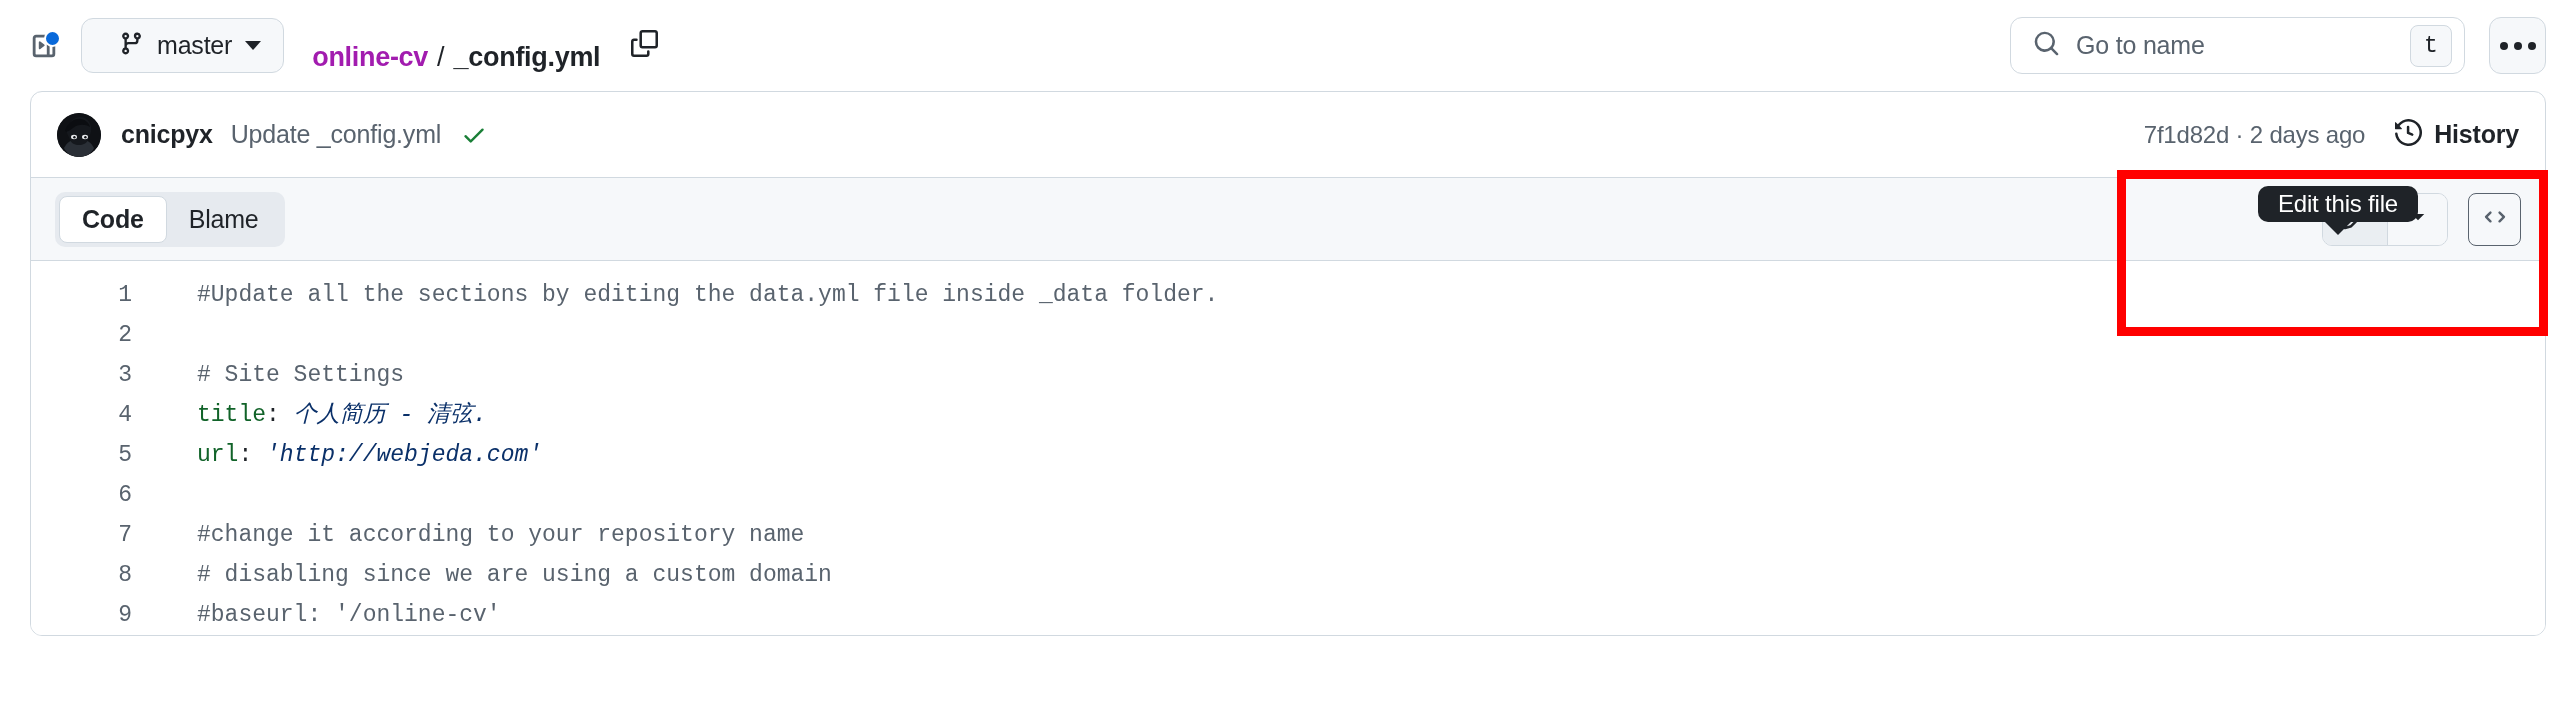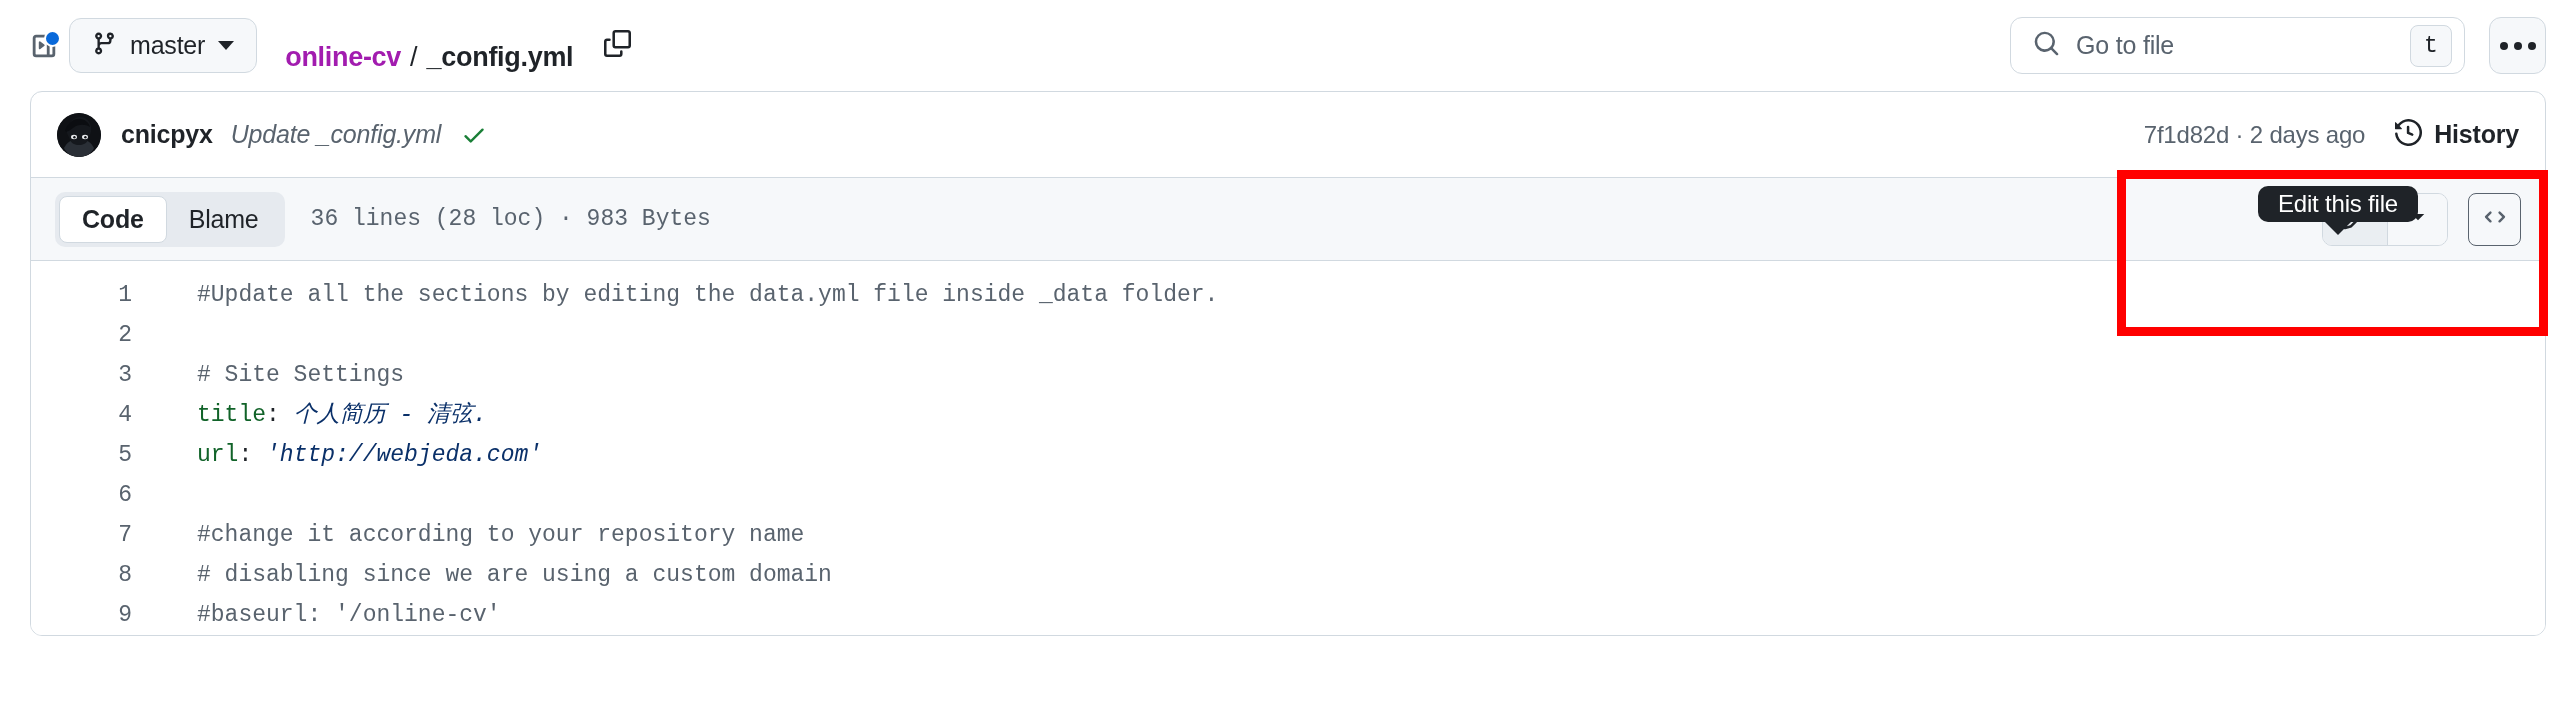--- a/index.html
+++ b/index.html
@@ -35,24 +35,25 @@
   .notif-dot {
     position: absolute;
     width: 17px; height: 17px;
     border-radius: 50%;
     background: #0969da;
     top: 10px; right: 8px;
     border: 2px solid #ffffff;
   }
 
   .branch-btn {
+    margin-left: 12px;
     height: 55px;
     display: flex; align-items: center;
     gap: 13px;
-    padding: 0 22px 0 22px;
+    padding: 0 22px 0 37px;
     border: 1px solid #d1d9e0;
     border-radius: 12px;
     background: #f6f8fa;
     cursor: pointer;
     flex: 0 0 auto;
   }
   .branch-name {
     font-size: 25px;
     color: #1f2328;
     font-weight: 400;
@@ -168,21 +169,20 @@
     color: #1f2328;
     cursor: pointer;
     letter-spacing: -0.2px;
   }
   .commit-msg {
     margin-left: 18px;
     font-size: 25px;
     color: #59636e;
     cursor: pointer;
     letter-spacing: -0.2px;
-    font-style: italic;
   }
   .check {
     margin-left: 20px;
     color: #1a7f37;
     display: flex; align-items: center;
   }
   .commit-spacer { flex: 1 1 auto; }
   .commit-sha {
     font-size: 24px;
     color: #59636e;
@@ -400,21 +400,21 @@
   </div>
 
   <div class="header-spacer"></div>
 
   <div class="gotofile">
     <span>
       <svg width="27" height="27" viewBox="0 0 16 16" fill="#59636e" aria-hidden="true">
         <path d="M10.68 11.74a6 6 0 0 1-7.922-8.982 6 6 0 0 1 8.982 7.922l3.04 3.04a.749.749 0 0 1-.326 1.275.749.749 0 0 1-.734-.215ZM11.5 7a4.499 4.499 0 1 0-8.997 0A4.499 4.499 0 0 0 11.5 7Z"></path>
       </svg>
     </span>
-    <span class="ph">Go to file</span>
+    <span class="ph">Go to name</span>
     <span class="kbd">t</span>
   </div>
 
   <div class="kebab">
     <i></i>
     <i></i>
     <i></i>
   </div>
 </div>
 
@@ -456,21 +456,20 @@
       </span>
       <span class="history-label">History</span>
     </div>
   </div>
 
   <div class="file-toolbar">
     <div class="segmented">
       <div class="seg active">Code</div>
       <div class="seg">Blame</div>
     </div>
-    <div class="file-meta">36 lines (28 loc) · 983 Bytes</div>
 
     <div class="toolbar-spacer"></div>
 
 
     <div class="edit-group">
       <div class="edit-main">
         <span>
           <svg width="27" height="27" viewBox="0 0 16 16" fill="#1f2328" aria-hidden="true">
             <path d="M11.013 1.427a1.75 1.75 0 0 1 2.474 0l1.086 1.086a1.75 1.75 0 0 1 0 2.474l-8.61 8.61c-.21.21-.47.364-.756.445l-3.251.93a.75.75 0 0 1-.927-.928l.929-3.25c.081-.286.235-.547.445-.758l8.61-8.61Zm.176 4.823L9.75 4.81l-6.286 6.287a.253.253 0 0 0-.064.108l-.558 1.953 1.953-.558a.253.253 0 0 0 .108-.064Zm1.238-3.763a.25.25 0 0 0-.354 0L10.811 3.75l1.439 1.44 1.263-1.263a.25.25 0 0 0 0-.354Z"></path>
           </svg>

